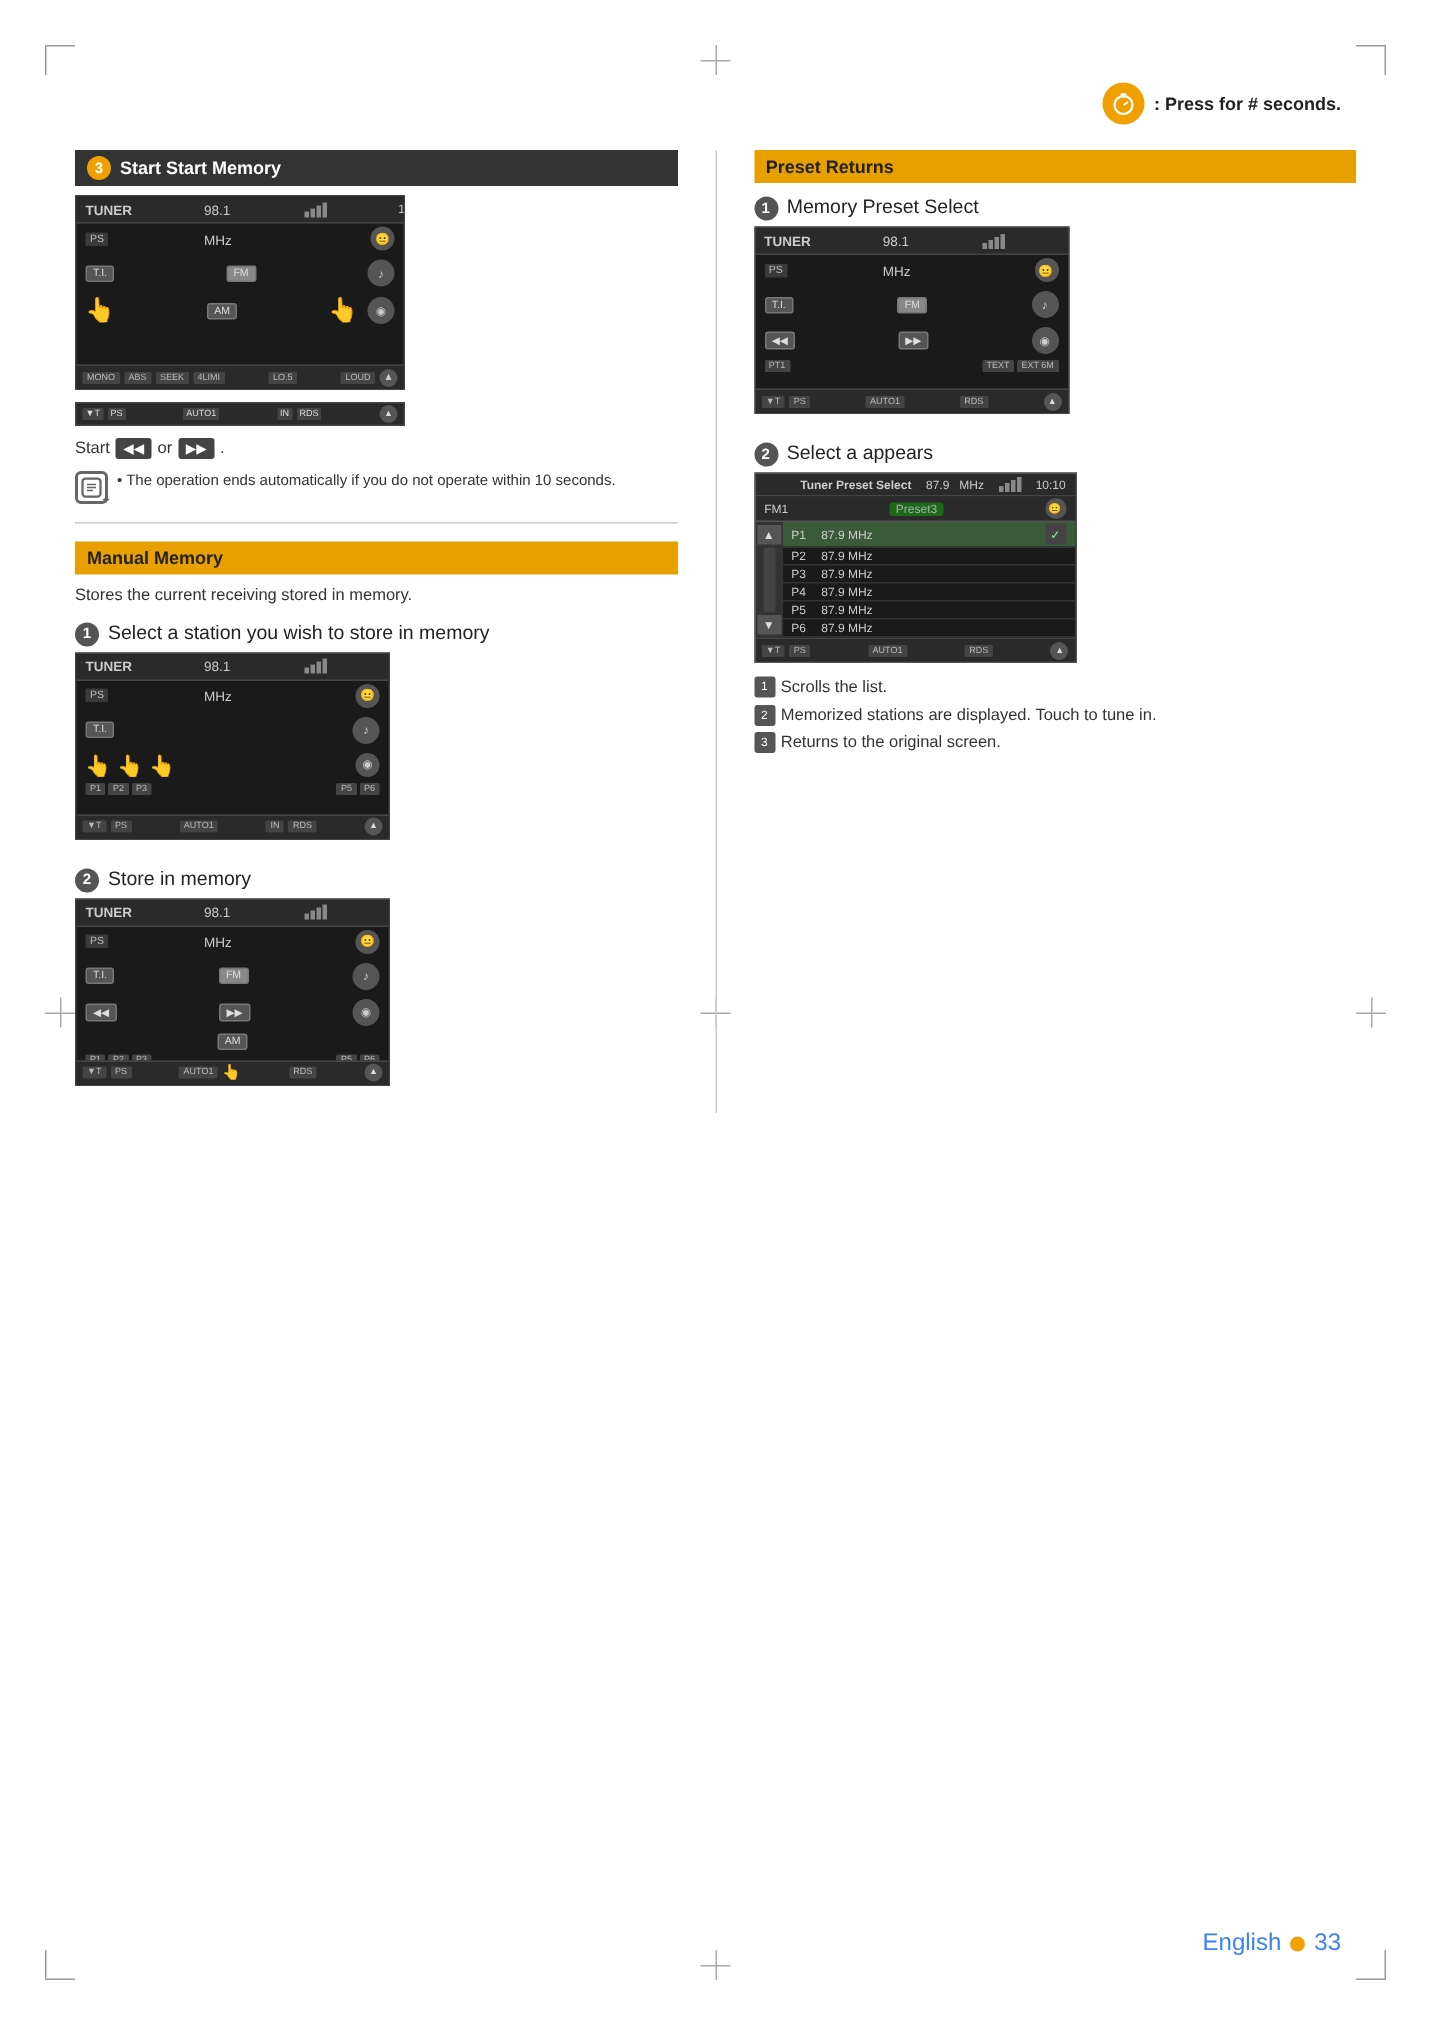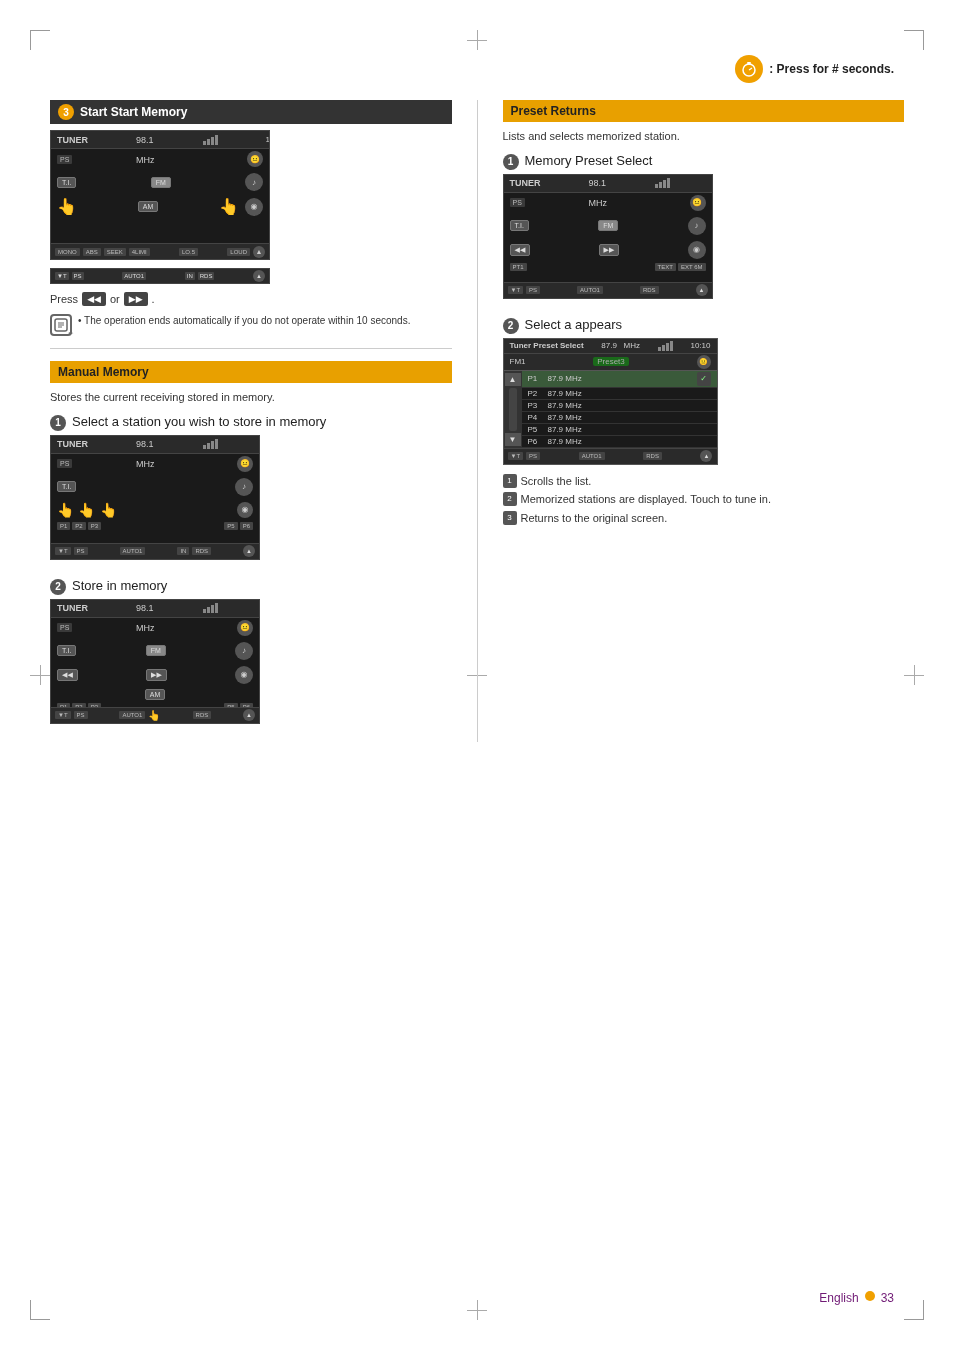--- a/index.html
+++ b/index.html
@@ -342,23 +342,24 @@
       display: inline-flex;
       align-items: center;
       gap: 2px;
     }
 
     
     .footer {
       position: absolute;
       bottom: 45px;
       right: 60px;
-      font-size: 12px;
-      color: #701a75;
-      display: flex;
+      font-size: 16px;
+      color: #3b82f6;
+      display: flex;
+      align-items: center;
       gap: 6px;
     }
     .footer-dot {
       width: 10px;
       height: 10px;
       background: #f0a000;
       border-radius: 50%;
     }
 
     
@@ -484,21 +485,21 @@
           <span style="color:#ddd; font-size:6px; background:#444; padding:1px 2px; border-radius:1px;">AUTO1</span>
           <span style="flex:1"></span>
           <span style="color:#ddd; font-size:6px; background:#444; padding:1px 2px; border-radius:1px;">IN</span>
           <span style="color:#ddd; font-size:6px; background:#444; padding:1px 2px; border-radius:1px;">RDS</span>
           <span style="flex:1"></span>
           <div style="width:12px;height:12px; border-radius:50%; background:#555; display:flex;align-items:center;justify-content:center; font-size:6px; color:#ddd;">▲</div>
         </div>
       </div>
 
       <div class="touch-row">
-        <span>Press</span>
+        <span>Start</span>
         <span class="touch-btn-img">◀◀</span>
         <span>or</span>
         <span class="touch-btn-img">▶▶</span>
         <span>.</span>
       </div>
 
       <div class="note-box">
         <div class="note-icon">
           <svg width="14" height="14" viewBox="0 0 14 14">
             <rect x="1" y="1" width="12" height="12" rx="2" stroke="#666" stroke-width="1.5" fill="none"></rect>
@@ -647,21 +648,20 @@
     </div>
   </div>
 
   <div class="col-divider"></div>
 
   <div class="right-column">
 
     <div class="section-heading orange-bg">
       <span>Preset Returns</span>
     </div>
-    <p class="body-text">Lists and selects memorized station.</p>
 
     <div class="sub-step-heading">
       <span class="step-badge dark">1</span>
       <span>Memory Preset Select</span>
     </div>
 
     <div class="tuner-screen-wrapper">
       <div class="tuner-screen small">
         <div class="tuner-top-bar">
           <span class="tuner-label">TUNER</span>
@@ -715,21 +715,21 @@
 
     <div class="sub-step-heading" style="margin-top:10px;">
       <span class="step-badge dark">2</span>
       <span>Select a appears</span>
     </div>
 
     <div class="tuner-screen-wrapper">
       <div style="background:#1a1a1a; border:1px solid #555; width:215px; position:relative; overflow:hidden;">
 
         <div style="background:#2a2a2a; padding:2px 6px; display:flex; align-items:center; justify-content:space-between; border-bottom:1px solid #444;">
-          <span style="color:#ccc; font-size:8px; font-weight:bold;">Tuner Preset Select</span>
+          <span style="color:#ccc; font-size:8px; font-weight:bold;margin-left:24px;">Tuner Preset Select</span>
           <span style="color:#ccc; font-size:8px;">87.9 &nbsp; MHz</span>
           <div class="bars">
             <div class="bar" style="height:4px"></div>
             <div class="bar" style="height:6px"></div>
             <div class="bar" style="height:8px"></div>
             <div class="bar" style="height:10px"></div>
           </div>
           <span style="color:#ccc; font-size:8px;">10:10</span>
         </div>
 

